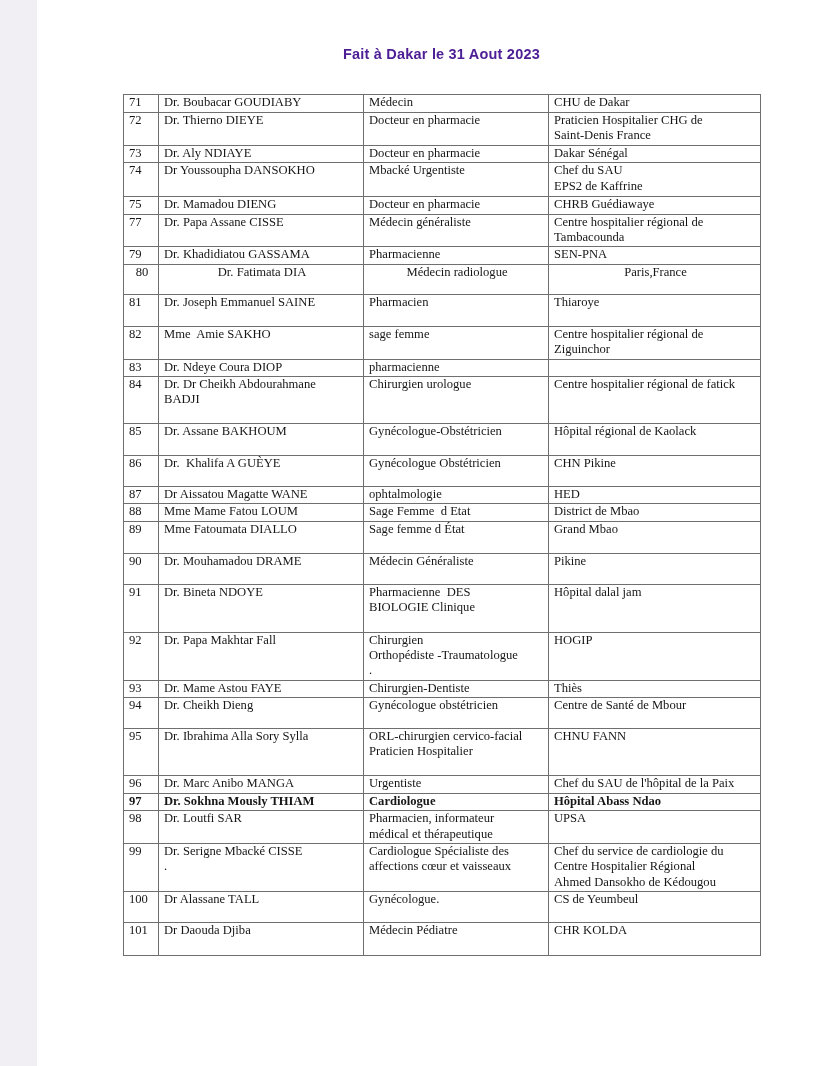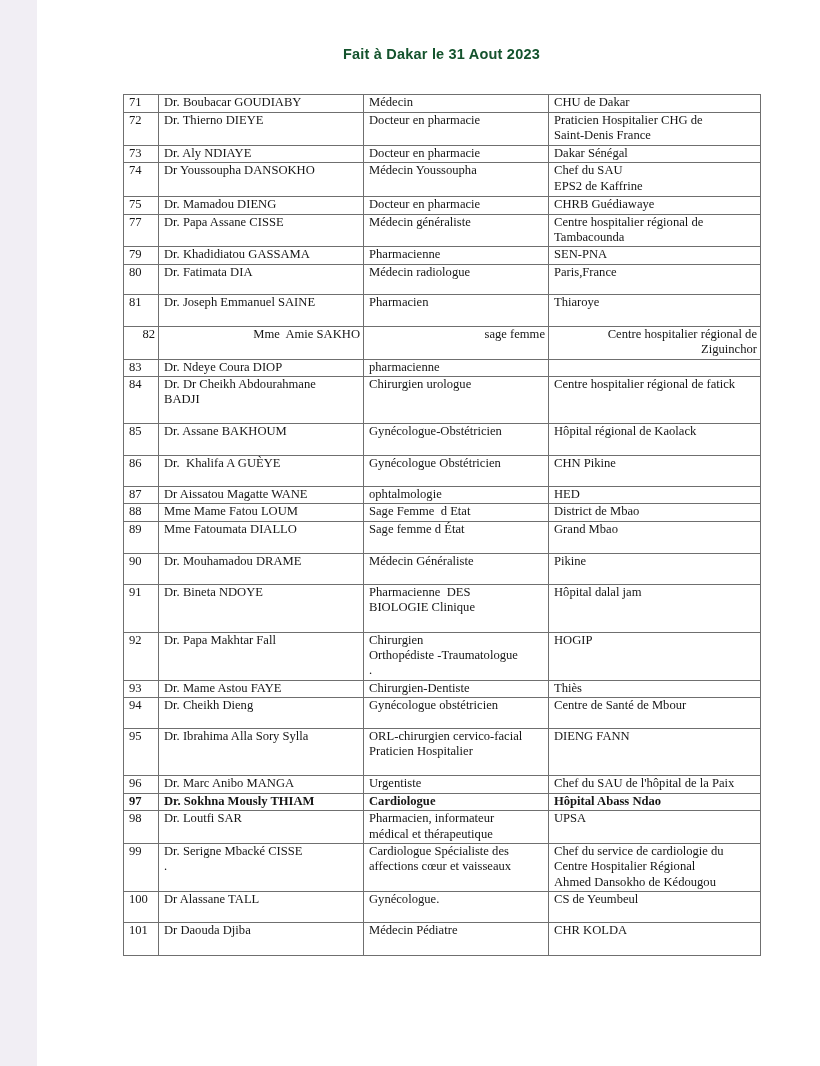--- a/index.html
+++ b/index.html
@@ -23,21 +23,21 @@
   }
   .doc-title {
     position: absolute;
     left: 123px;
     top: 46px;
     width: 637px;
     text-align: center;
     font-family: "Liberation Sans", sans-serif;
     font-weight: 600;
     font-size: 14.5px;
-    color: #14532d;
+    color: #4c1d95;
     letter-spacing: 0.2px;
   }
   table.doc-table {
     position: absolute;
     left: 123px;
     top: 94px;
     width: 637px;
     border-collapse: collapse;
     table-layout: fixed;
   }
@@ -86,21 +86,21 @@
       </tr>
       <tr style="height: 16px;">
         <td class="cell-number">73</td>
         <td class="cell-name">Dr. Aly NDIAYE</td>
         <td class="cell-specialty">Docteur en pharmacie</td>
         <td class="cell-institution">Dakar Sénégal</td>
       </tr>
       <tr style="height: 34px;">
         <td class="cell-number">74</td>
         <td class="cell-name">Dr Youssoupha DANSOKHO</td>
-        <td class="cell-specialty">Médecin Youssoupha</td>
+        <td class="cell-specialty">Mbacké Urgentiste</td>
         <td class="cell-institution">Chef du SAU
 EPS2 de Kaffrine</td>
       </tr>
       <tr style="height: 16px;">
         <td class="cell-number">75</td>
         <td class="cell-name">Dr. Mamadou DIENG</td>
         <td class="cell-specialty">Docteur en pharmacie</td>
         <td class="cell-institution">CHRB Guédiawaye</td>
       </tr>
       <tr style="height: 32px;">
@@ -109,33 +109,33 @@
         <td class="cell-specialty">Médecin généraliste</td>
         <td class="cell-institution">Centre hospitalier régional de
 Tambacounda</td>
       </tr>
       <tr style="height: 15px;">
         <td class="cell-number">79</td>
         <td class="cell-name">Dr. Khadidiatou GASSAMA</td>
         <td class="cell-specialty">Pharmacienne</td>
         <td class="cell-institution">SEN-PNA</td>
       </tr>
-      <tr style="height: 30px;">
+      <tr style="height: 30px; text-align: center;">
         <td class="cell-number">80</td>
         <td class="cell-name">Dr. Fatimata DIA</td>
         <td class="cell-specialty">Médecin radiologue</td>
         <td class="cell-institution">Paris,France</td>
       </tr>
       <tr style="height: 32px;">
         <td class="cell-number">81</td>
         <td class="cell-name">Dr. Joseph Emmanuel SAINE</td>
         <td class="cell-specialty">Pharmacien</td>
         <td class="cell-institution">Thiaroye</td>
       </tr>
-      <tr style="height: 32px; text-align: right;">
+      <tr style="height: 32px;">
         <td class="cell-number">82</td>
         <td class="cell-name">Mme  Amie SAKHO</td>
         <td class="cell-specialty">sage femme</td>
         <td class="cell-institution">Centre hospitalier régional de
 Ziguinchor</td>
       </tr>
       <tr style="height: 16px;">
         <td class="cell-number">83</td>
         <td class="cell-name">Dr. Ndeye Coura DIOP</td>
         <td class="cell-specialty">pharmacienne</td>
@@ -209,21 +209,21 @@
         <td class="cell-number">94</td>
         <td class="cell-name">Dr. Cheikh Dieng</td>
         <td class="cell-specialty">Gynécologue obstétricien</td>
         <td class="cell-institution">Centre de Santé de Mbour</td>
       </tr>
       <tr style="height: 47px;">
         <td class="cell-number">95</td>
         <td class="cell-name">Dr. Ibrahima Alla Sory Sylla</td>
         <td class="cell-specialty">ORL-chirurgien cervico-facial
 Praticien Hospitalier</td>
-        <td class="cell-institution">DIENG FANN</td>
+        <td class="cell-institution">CHNU FANN</td>
       </tr>
       <tr style="height: 18px;">
         <td class="cell-number">96</td>
         <td class="cell-name">Dr. Marc Anibo MANGA</td>
         <td class="cell-specialty">Urgentiste</td>
         <td class="cell-institution">Chef du SAU de l'hôpital de la Paix</td>
       </tr>
       <tr style="height: 17px; font-weight: bold;">
         <td class="cell-number">97</td>
         <td class="cell-name">Dr. Sokhna Mously THIAM</td>

